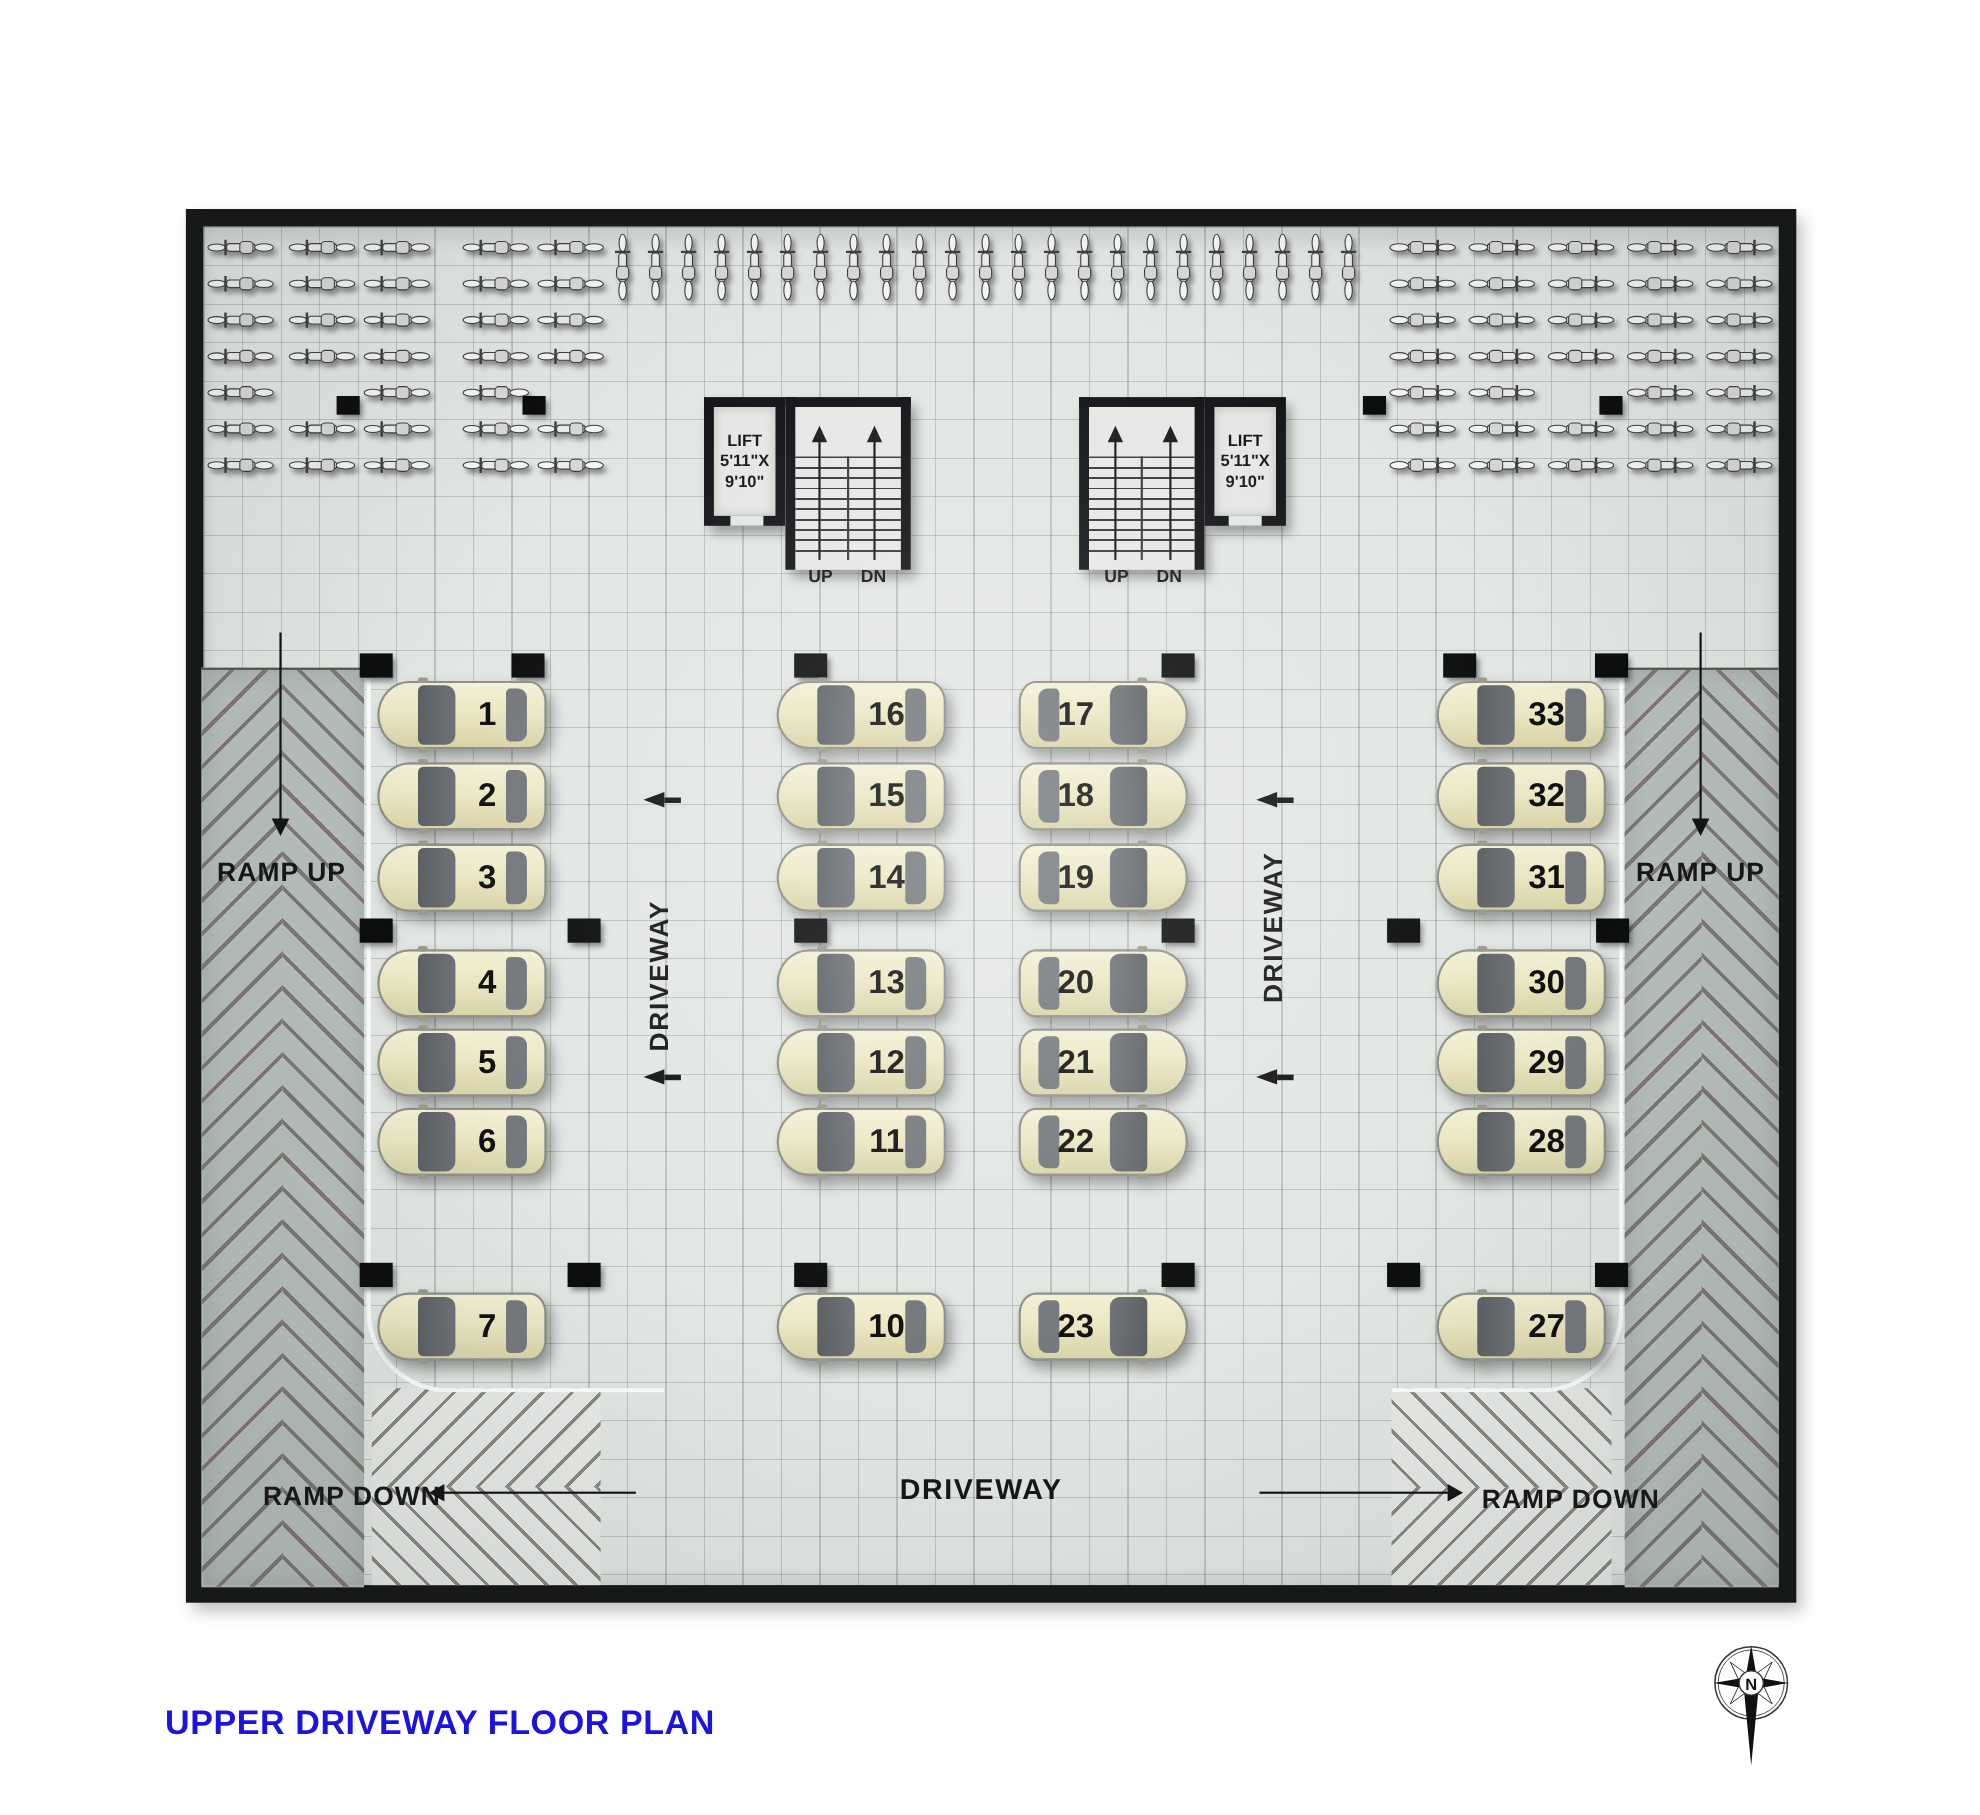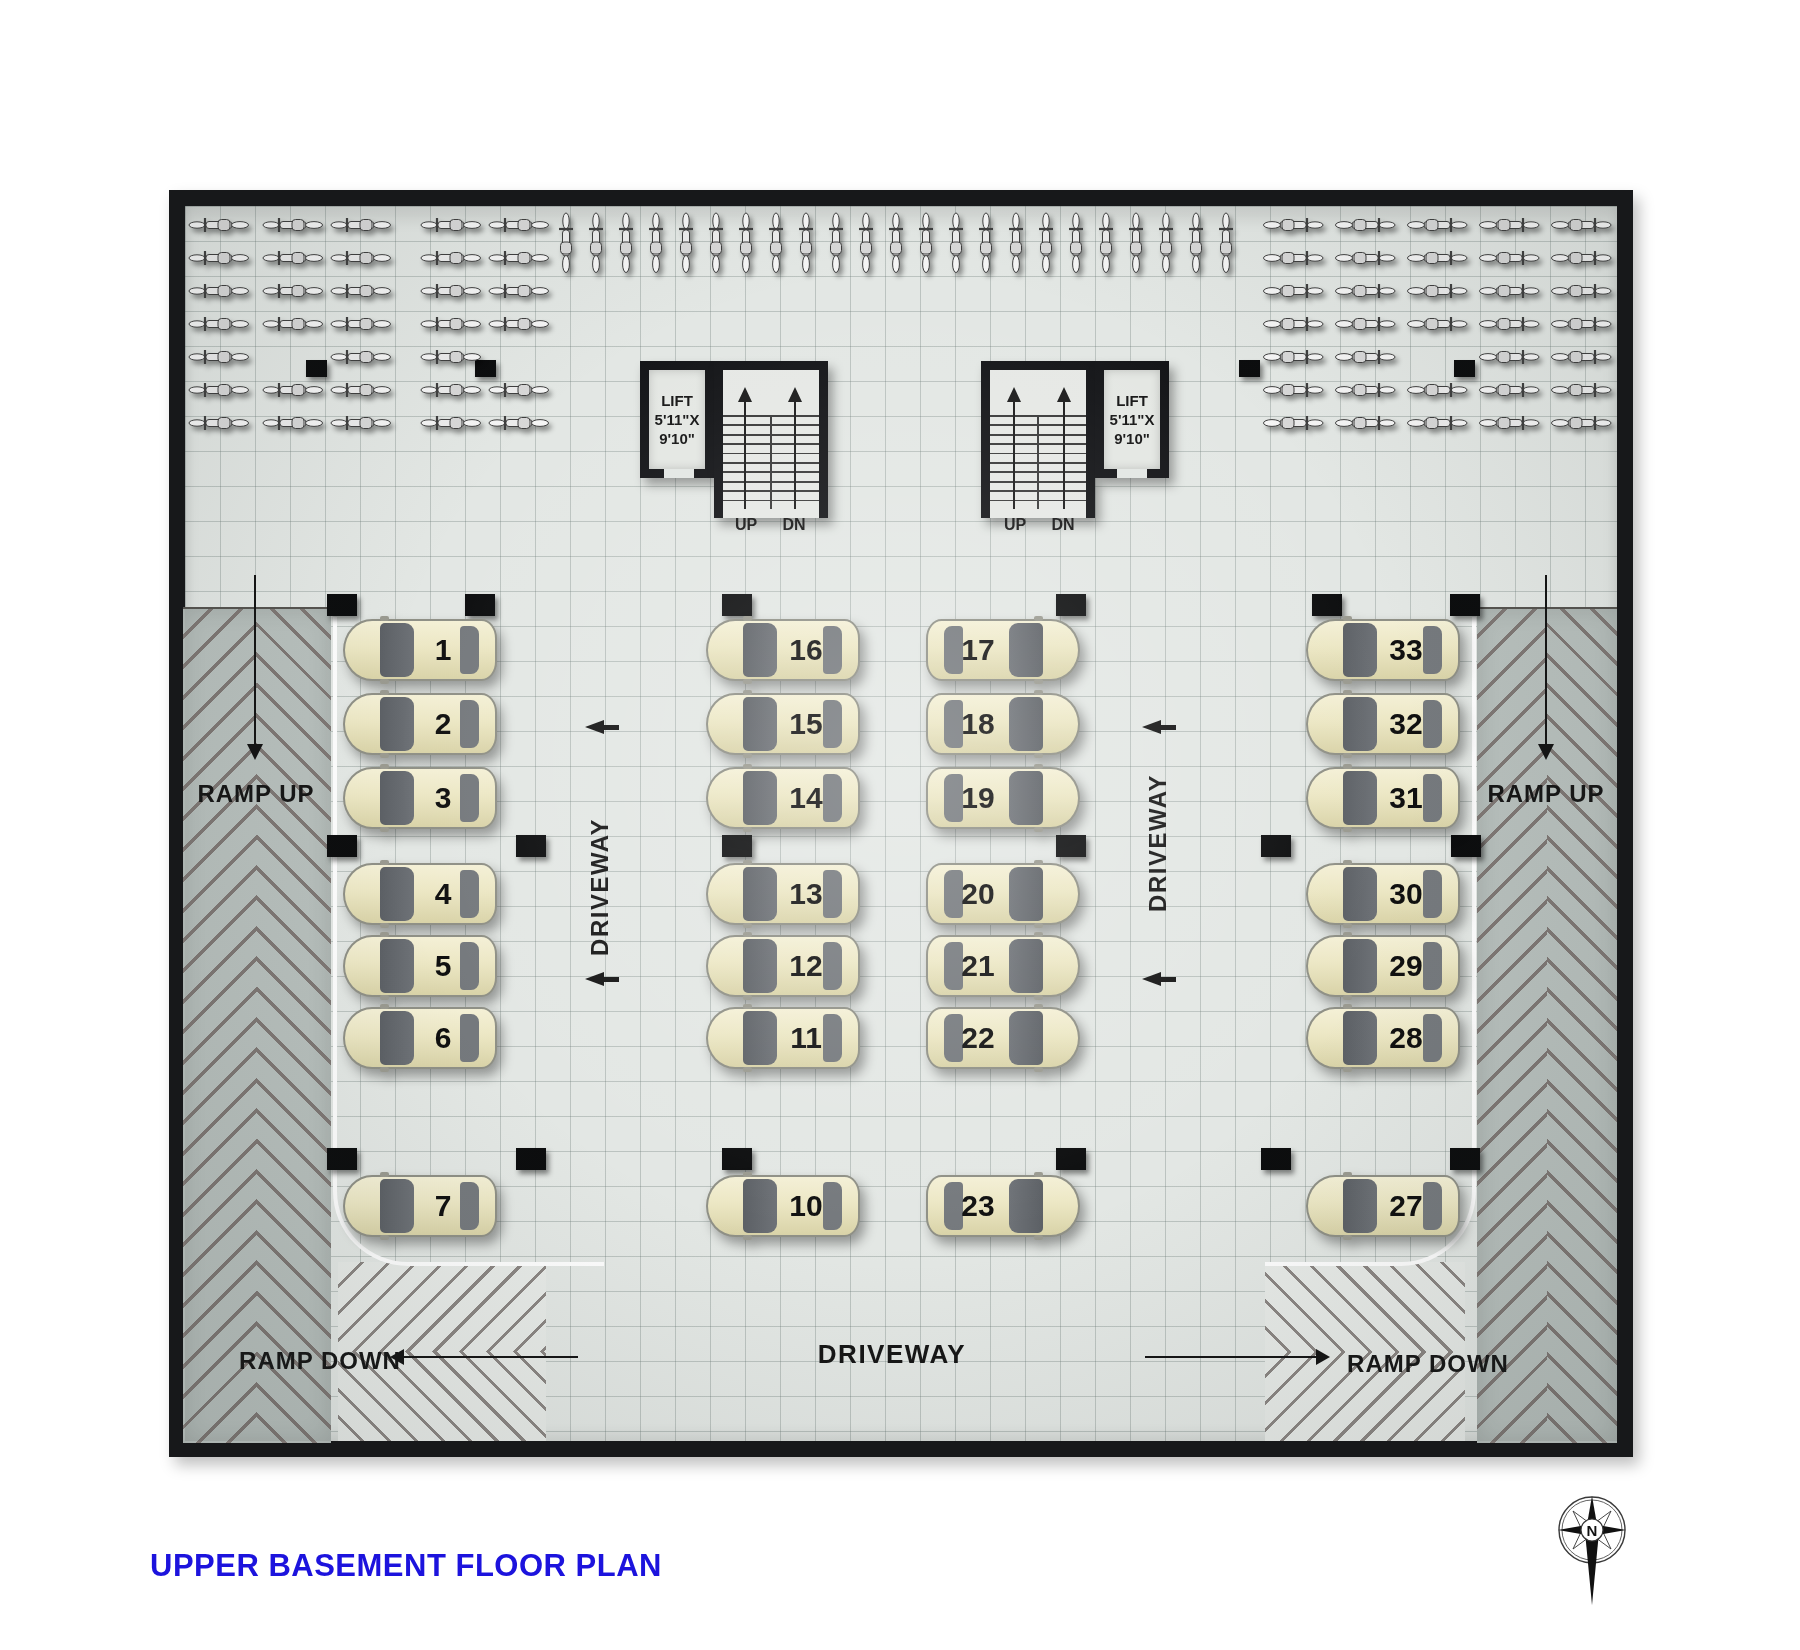--- a/index.html
+++ b/index.html
@@ -1194,21 +1194,21 @@
         <div class="tail"></div>
       </div>
       <div class="d-arrow" style="left: 1142px; top: 972px;">
         <div class="tri"></div>
         <div class="tail"></div>
       </div>
     </div>
 
   <div class="vignette"></div>
 
-  <div class="title">UPPER BASEMENT FLOOR PLAN</div>
+  <div class="title">UPPER DRIVEWAY FLOOR PLAN</div>
 
   <svg class="compass" width="100" height="130" viewBox="0 0 100 130">
     <circle cx="50" cy="52" r="33" fill="none" stroke="#3a3a3a" stroke-width="1.4"></circle>
     <circle cx="50" cy="52" r="30" fill="none" stroke="#3a3a3a" stroke-width="0.8"></circle>
     <polygon points="69,33 50,47 60,52" fill="#fff" stroke="#333" stroke-width="0.9"></polygon>
     <polygon points="31,33 40,52 50,47" fill="#fff" stroke="#333" stroke-width="0.9"></polygon>
     <polygon points="69,71 60,52 50,57" fill="#fff" stroke="#333" stroke-width="0.9"></polygon>
     <polygon points="31,71 50,57 40,52" fill="#fff" stroke="#333" stroke-width="0.9"></polygon>
     <polygon points="50,18 44,52 56,52" fill="#111"></polygon>
     <polygon points="84,52 50,46 50,58" fill="#111"></polygon>

